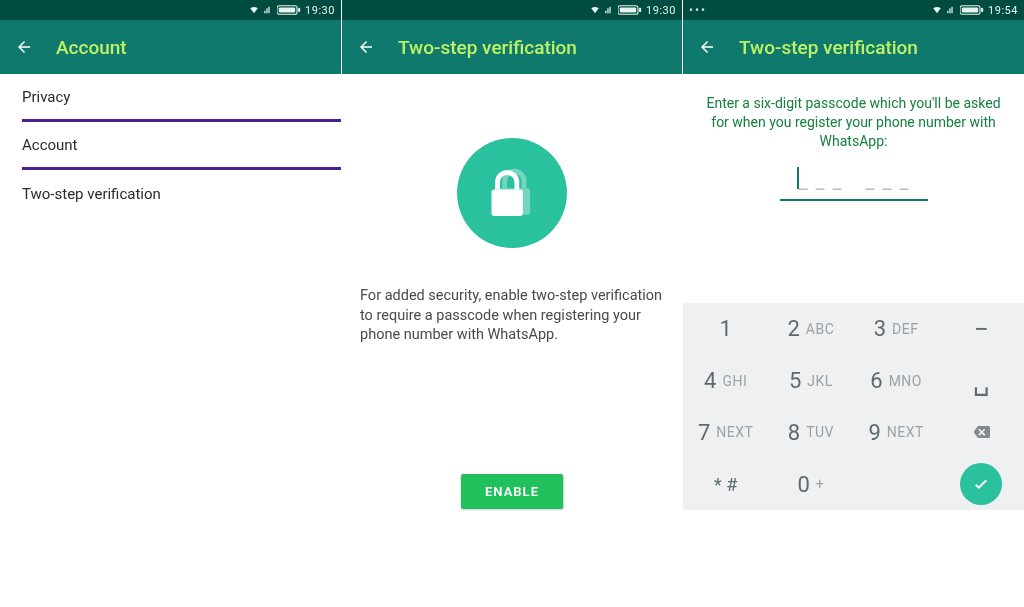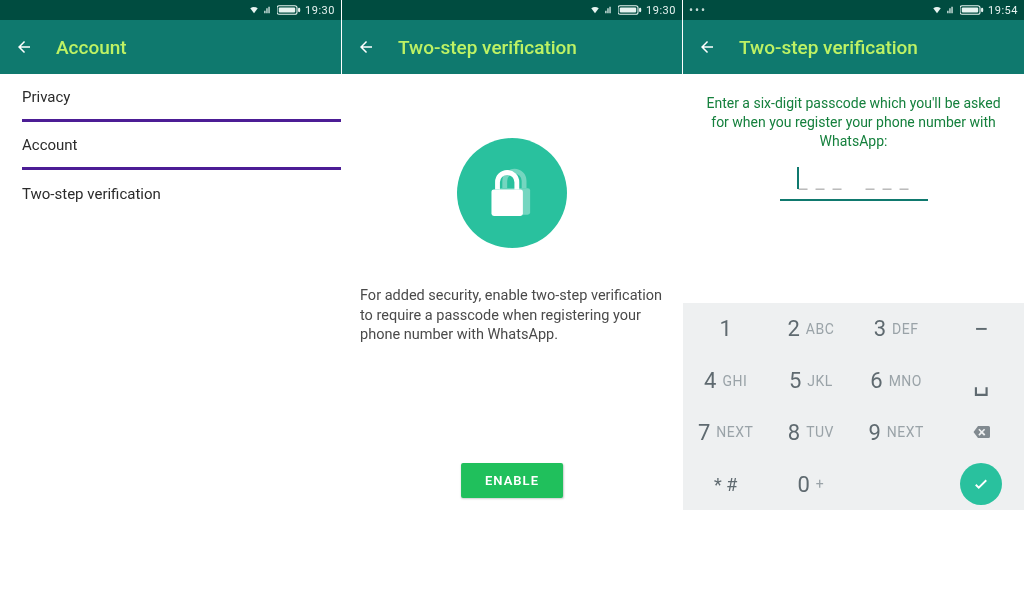--- a/index.html
+++ b/index.html
@@ -24,21 +24,21 @@
 
   
   .list { padding: 0 0 0 22px; }
   .list-item { height: 48px; display: flex; align-items: center; font-size: 15px; color: #2b2b2b; border-bottom: 3px solid #4c1d95; cursor: pointer; }
   .list-item:last-child { border-bottom: none; }
 
   
   .p1-body { padding: 0 18px; display: flex; flex-direction: column; align-items: center; height: calc(607px - 74px); }
   .lock-badge { width: 110px; height: 110px; border-radius: 50%; background: #29c19e; margin-top: 64px; display: flex; align-items: center; justify-content: center; }
   .p1-desc { margin-top: 38px; font-size: 14.5px; color: #4a4a4a; text-align: left; line-height: 1.35; }
-  .enable-btn { position: absolute; left: 50%; transform: translateX(-50%); bottom: 12px; background: #20c05c; color: #fff; border: none; border-radius: 2px; font-size: 13px; font-weight: 600; letter-spacing: 1px; padding: 10px 24px; box-shadow: 0 1px 2px rgba(0,0,0,.2); cursor: pointer; }
+  .enable-btn { position: absolute; left: 50%; transform: translateX(-50%); bottom: 1px; background: #20c05c; color: #fff; border: none; border-radius: 2px; font-size: 13px; font-weight: 600; letter-spacing: 1px; padding: 10px 24px; box-shadow: 0 1px 2px rgba(0,0,0,.2); cursor: pointer; }
 
   
   .status .dots { margin-right: auto; letter-spacing: 2px; opacity: .85; font-size: 12px; }
   .p2-body { padding: 20px 22px 0; }
   .p2-instr { font-size: 14px; color: #15803d; text-align: center; line-height: 1.35; }
   .code-row { display: flex; justify-content: center; gap: 24px; margin-top: 18px; border-bottom: 2px solid #0f796e; width: 148px; margin-left: auto; margin-right: auto; padding-bottom: 6px; }
   .code-group { display: flex; gap: 8px; }
   .code-slot { width: 9px; text-align: center; color: #bbb; font-size: 20px; }
   .cursor { position: relative; }
   .cursor::before { content: ""; position: absolute; left: -2px; top: -2px; width: 2px; height: 22px; background: #0f796e; }

